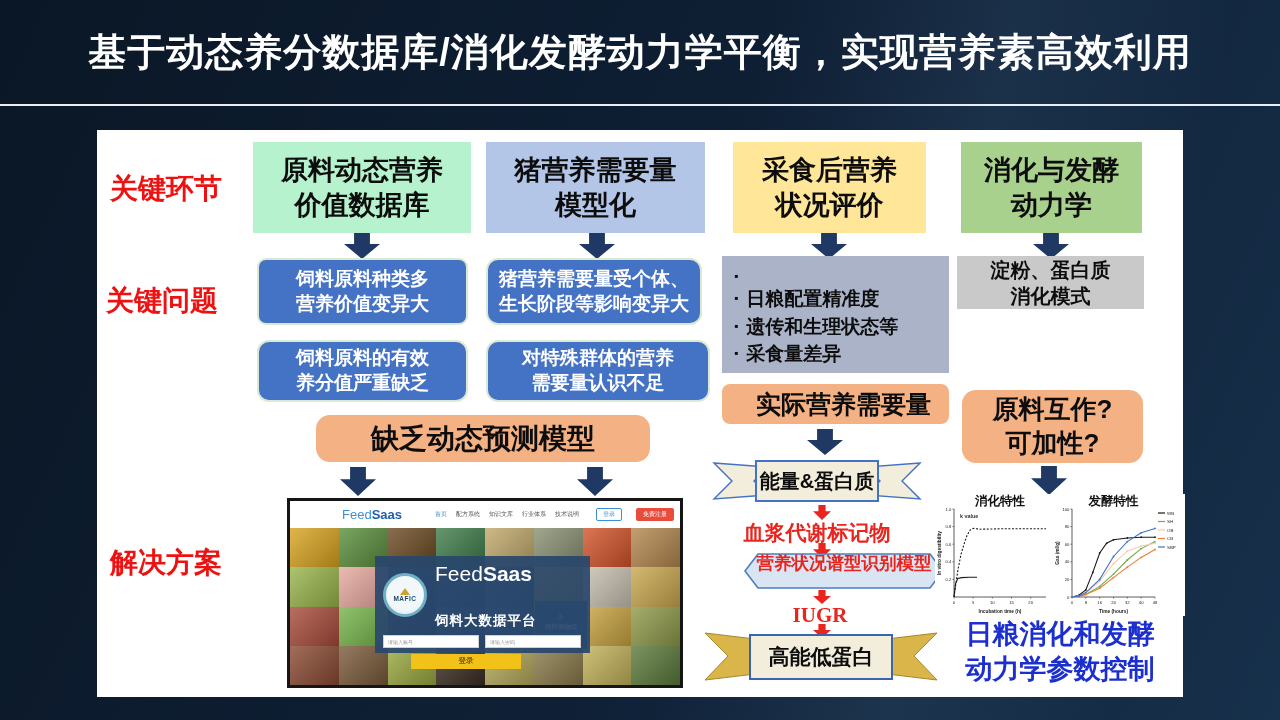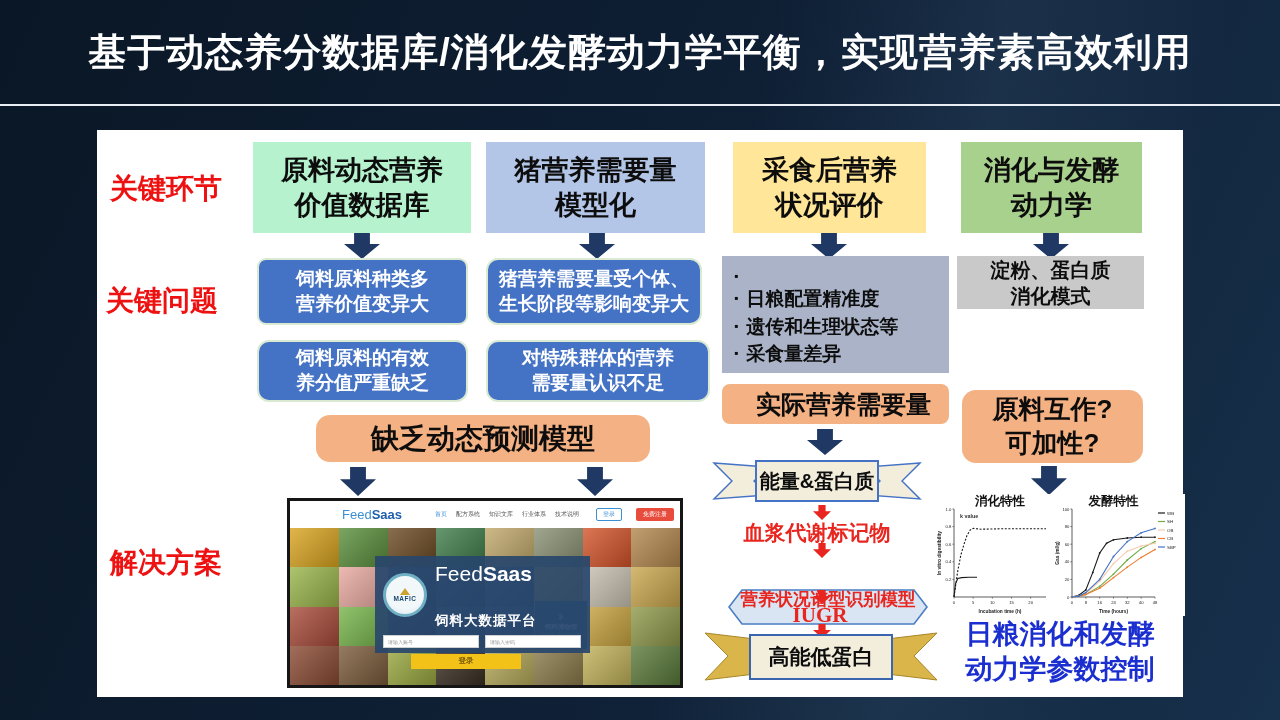--- a/index.html
+++ b/index.html
@@ -268,21 +268,21 @@
       <polygon points="208,5 154,9 168,23 154,37 208,41 190,23" fill="#f3eddc" stroke="#4472c4" stroke-width="1.4"></polygon>
       <rect x="44" y="3" width="122" height="40" fill="#f3eddc" stroke="#4472c4" stroke-width="2"></rect>
     </svg>
     <span class="shape-label" style="font-size:20px;">能量&amp;蛋白质</span>
   </div>
 
   <div class="abs arrow-red" style="left:813px;top:505px;width:18px;height:15px;"></div>
   <div class="abs redtext" style="left:712px;top:519px;width:210px;font-size:21px;">血浆代谢标记物</div>
   <div class="abs arrow-red" style="left:813px;top:543px;width:18px;height:15px;"></div>
 
-  <div class="abs shape-wrap" style="left:728px;top:553px;width:200px;height:20px;margin-top:36px;">
+  <div class="abs shape-wrap" style="left:744px;top:553px;width:200px;height:20px;">
     <svg width="200" height="36" viewBox="0 0 200 36">
       <polygon points="14,1 186,1 199,18 186,35 14,35 1,18" fill="#d9e5f2" stroke="#4a7ec2" stroke-width="1.6"></polygon>
     </svg>
     <span class="shape-label hex-label" style="font-size:17.5px;">营养状况谱型识别模型</span>
   </div>
 
   <div class="abs arrow-red" style="left:813px;top:590px;width:18px;height:14px;"></div>
   <div class="abs iugr" style="left:760px;top:603px;width:120px;">IUGR</div>
   <div class="abs arrow-red" style="left:813px;top:624px;width:18px;height:14px;"></div>
 

